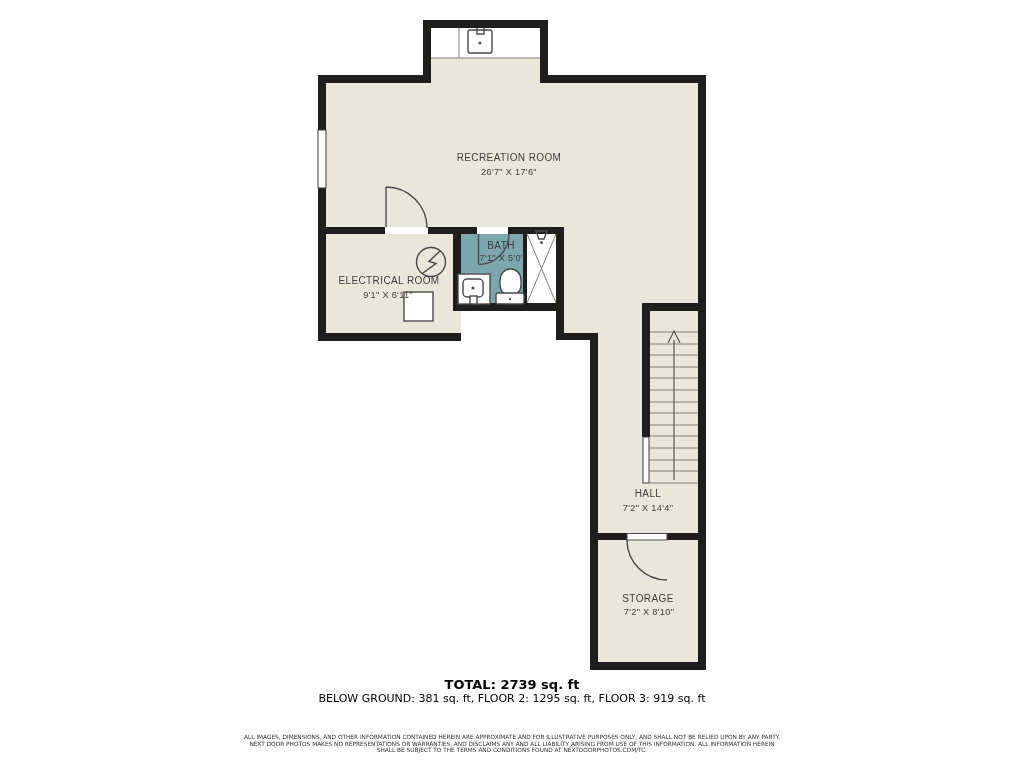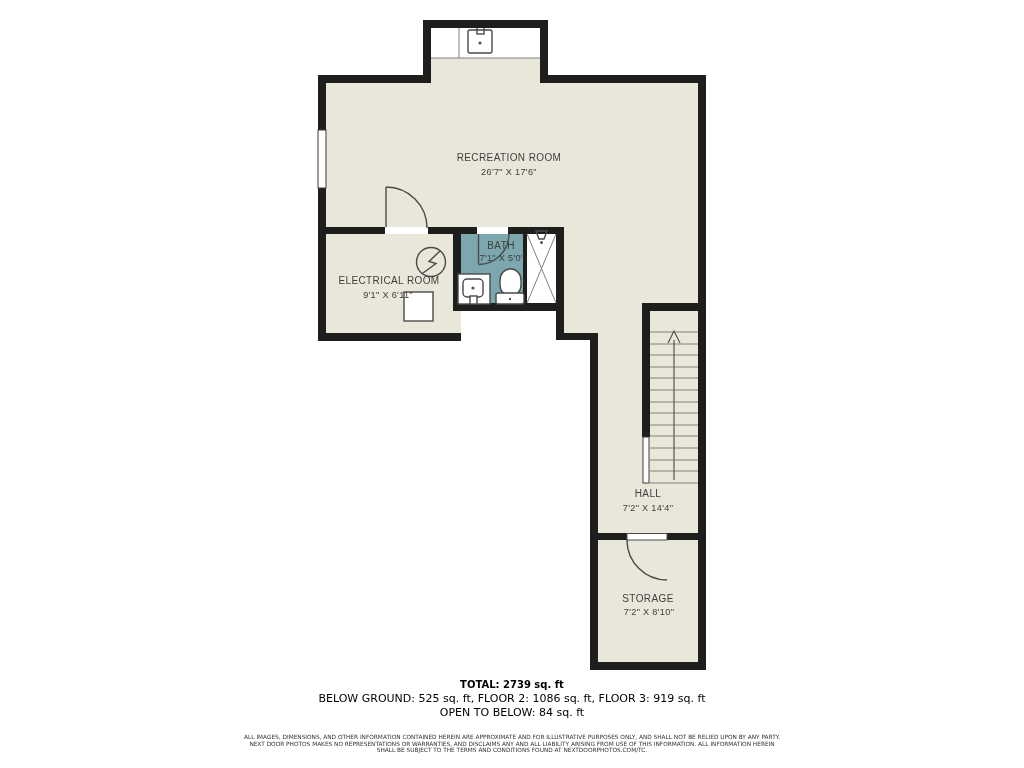--- a/index.html
+++ b/index.html
@@ -11,21 +11,21 @@
   .bathfloor{fill:#7da7ae;}
   .white{fill:#ffffff;}
   .fix{stroke:#4a4a4a;stroke-width:1.4;fill:#ffffff;}
   .fixn{stroke:#4a4a4a;stroke-width:1.4;fill:none;}
   .thin{stroke:#80807a;stroke-width:1;fill:none;}
   .arrow{stroke:#555;stroke-width:1.2;fill:none;}
   .room-name{font:10px "Liberation Sans",sans-serif;fill:#3e3e3e;letter-spacing:.4px;text-anchor:middle;}
   .room-dims{font:9.2px "Liberation Sans",sans-serif;fill:#3e3e3e;letter-spacing:.3px;text-anchor:middle;}
   .summary{position:absolute;left:0;right:0;top:678px;text-align:center;
            font-family:"DejaVu Sans",sans-serif;font-size:11px;line-height:14px;color:#000;}
-  .summary .total{font-weight:bold;font-size:10px;}
+  .summary .total{font-weight:bold;font-size:13px;}
   .disclaimer{position:absolute;left:0;right:0;top:734px;text-align:center;
               font-family:"DejaVu Sans",sans-serif;font-size:5.8px;line-height:6.6px;color:#333;}
 </style>
 </head>
 <body>
 
 <div class="stage">
   <svg width="1024" height="768" viewBox="0 0 1024 768">
 
     <g>
@@ -163,22 +163,21 @@
       <text class="room-dims" x="648" y="511">7'2" X 14'4"</text>
     </g>
     <g>
       <text class="room-name" x="648" y="602">STORAGE</text>
       <text class="room-dims" x="649" y="615">7'2" X 8'10"</text>
     </g>
   </svg>
 
   <div class="summary">
     <div class="total">TOTAL: 2739 sq. ft</div>
-    <div>BELOW GROUND: 525 sq. ft, FLOOR 2: 1086 sq. ft, FLOOR 3: 919 sq. ft</div>
-    <div>OPEN TO BELOW: 84 sq. ft</div>
+    <div>BELOW GROUND: 381 sq. ft, FLOOR 2: 1295 sq. ft, FLOOR 3: 919 sq. ft</div>
   </div>
 
   <div class="disclaimer">
     <div>ALL IMAGES, DIMENSIONS, AND OTHER INFORMATION CONTAINED HEREIN ARE APPROXIMATE AND FOR ILLUSTRATIVE PURPOSES ONLY, AND SHALL NOT BE RELIED UPON BY ANY PARTY.</div>
     <div>NEXT DOOR PHOTOS MAKES NO REPRESENTATIONS OR WARRANTIES, AND DISCLAIMS ANY AND ALL LIABILITY ARISING FROM USE OF THIS INFORMATION. ALL INFORMATION HEREIN</div>
     <div>SHALL BE SUBJECT TO THE TERMS AND CONDITIONS FOUND AT NEXTDOORPHOTOS.COM/TC.</div>
   </div>
 </div>
 
 </body></html>

